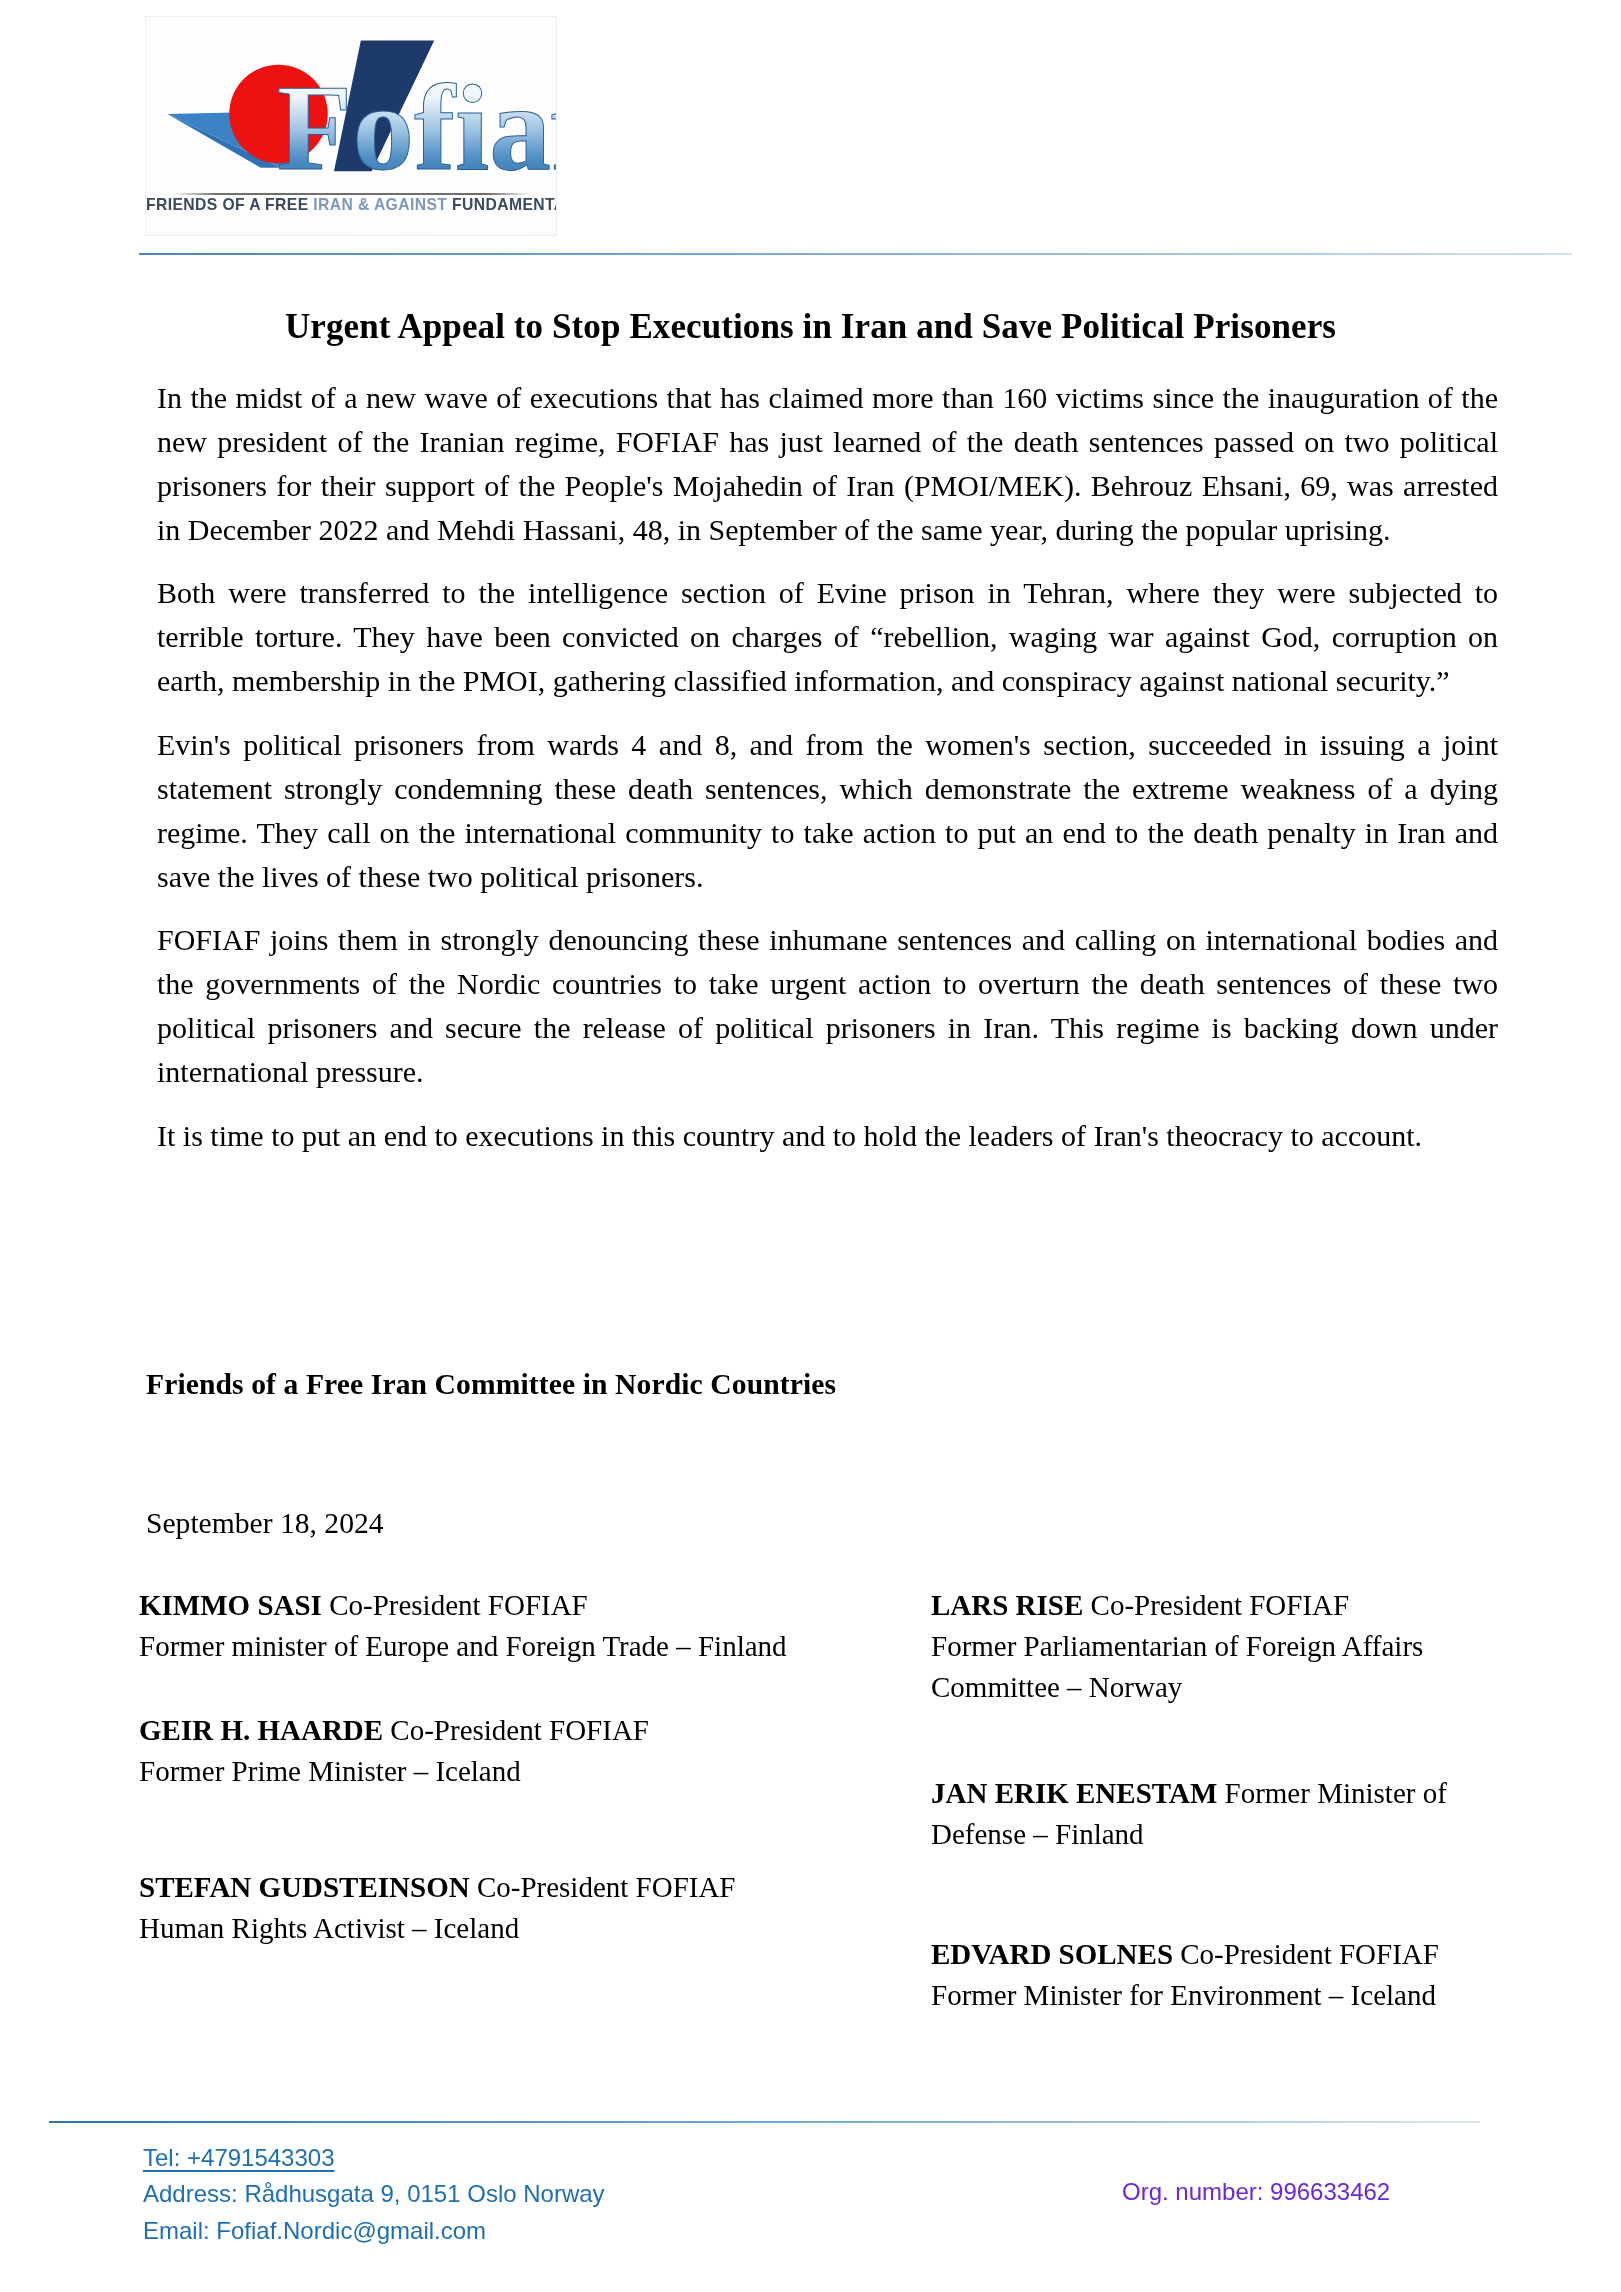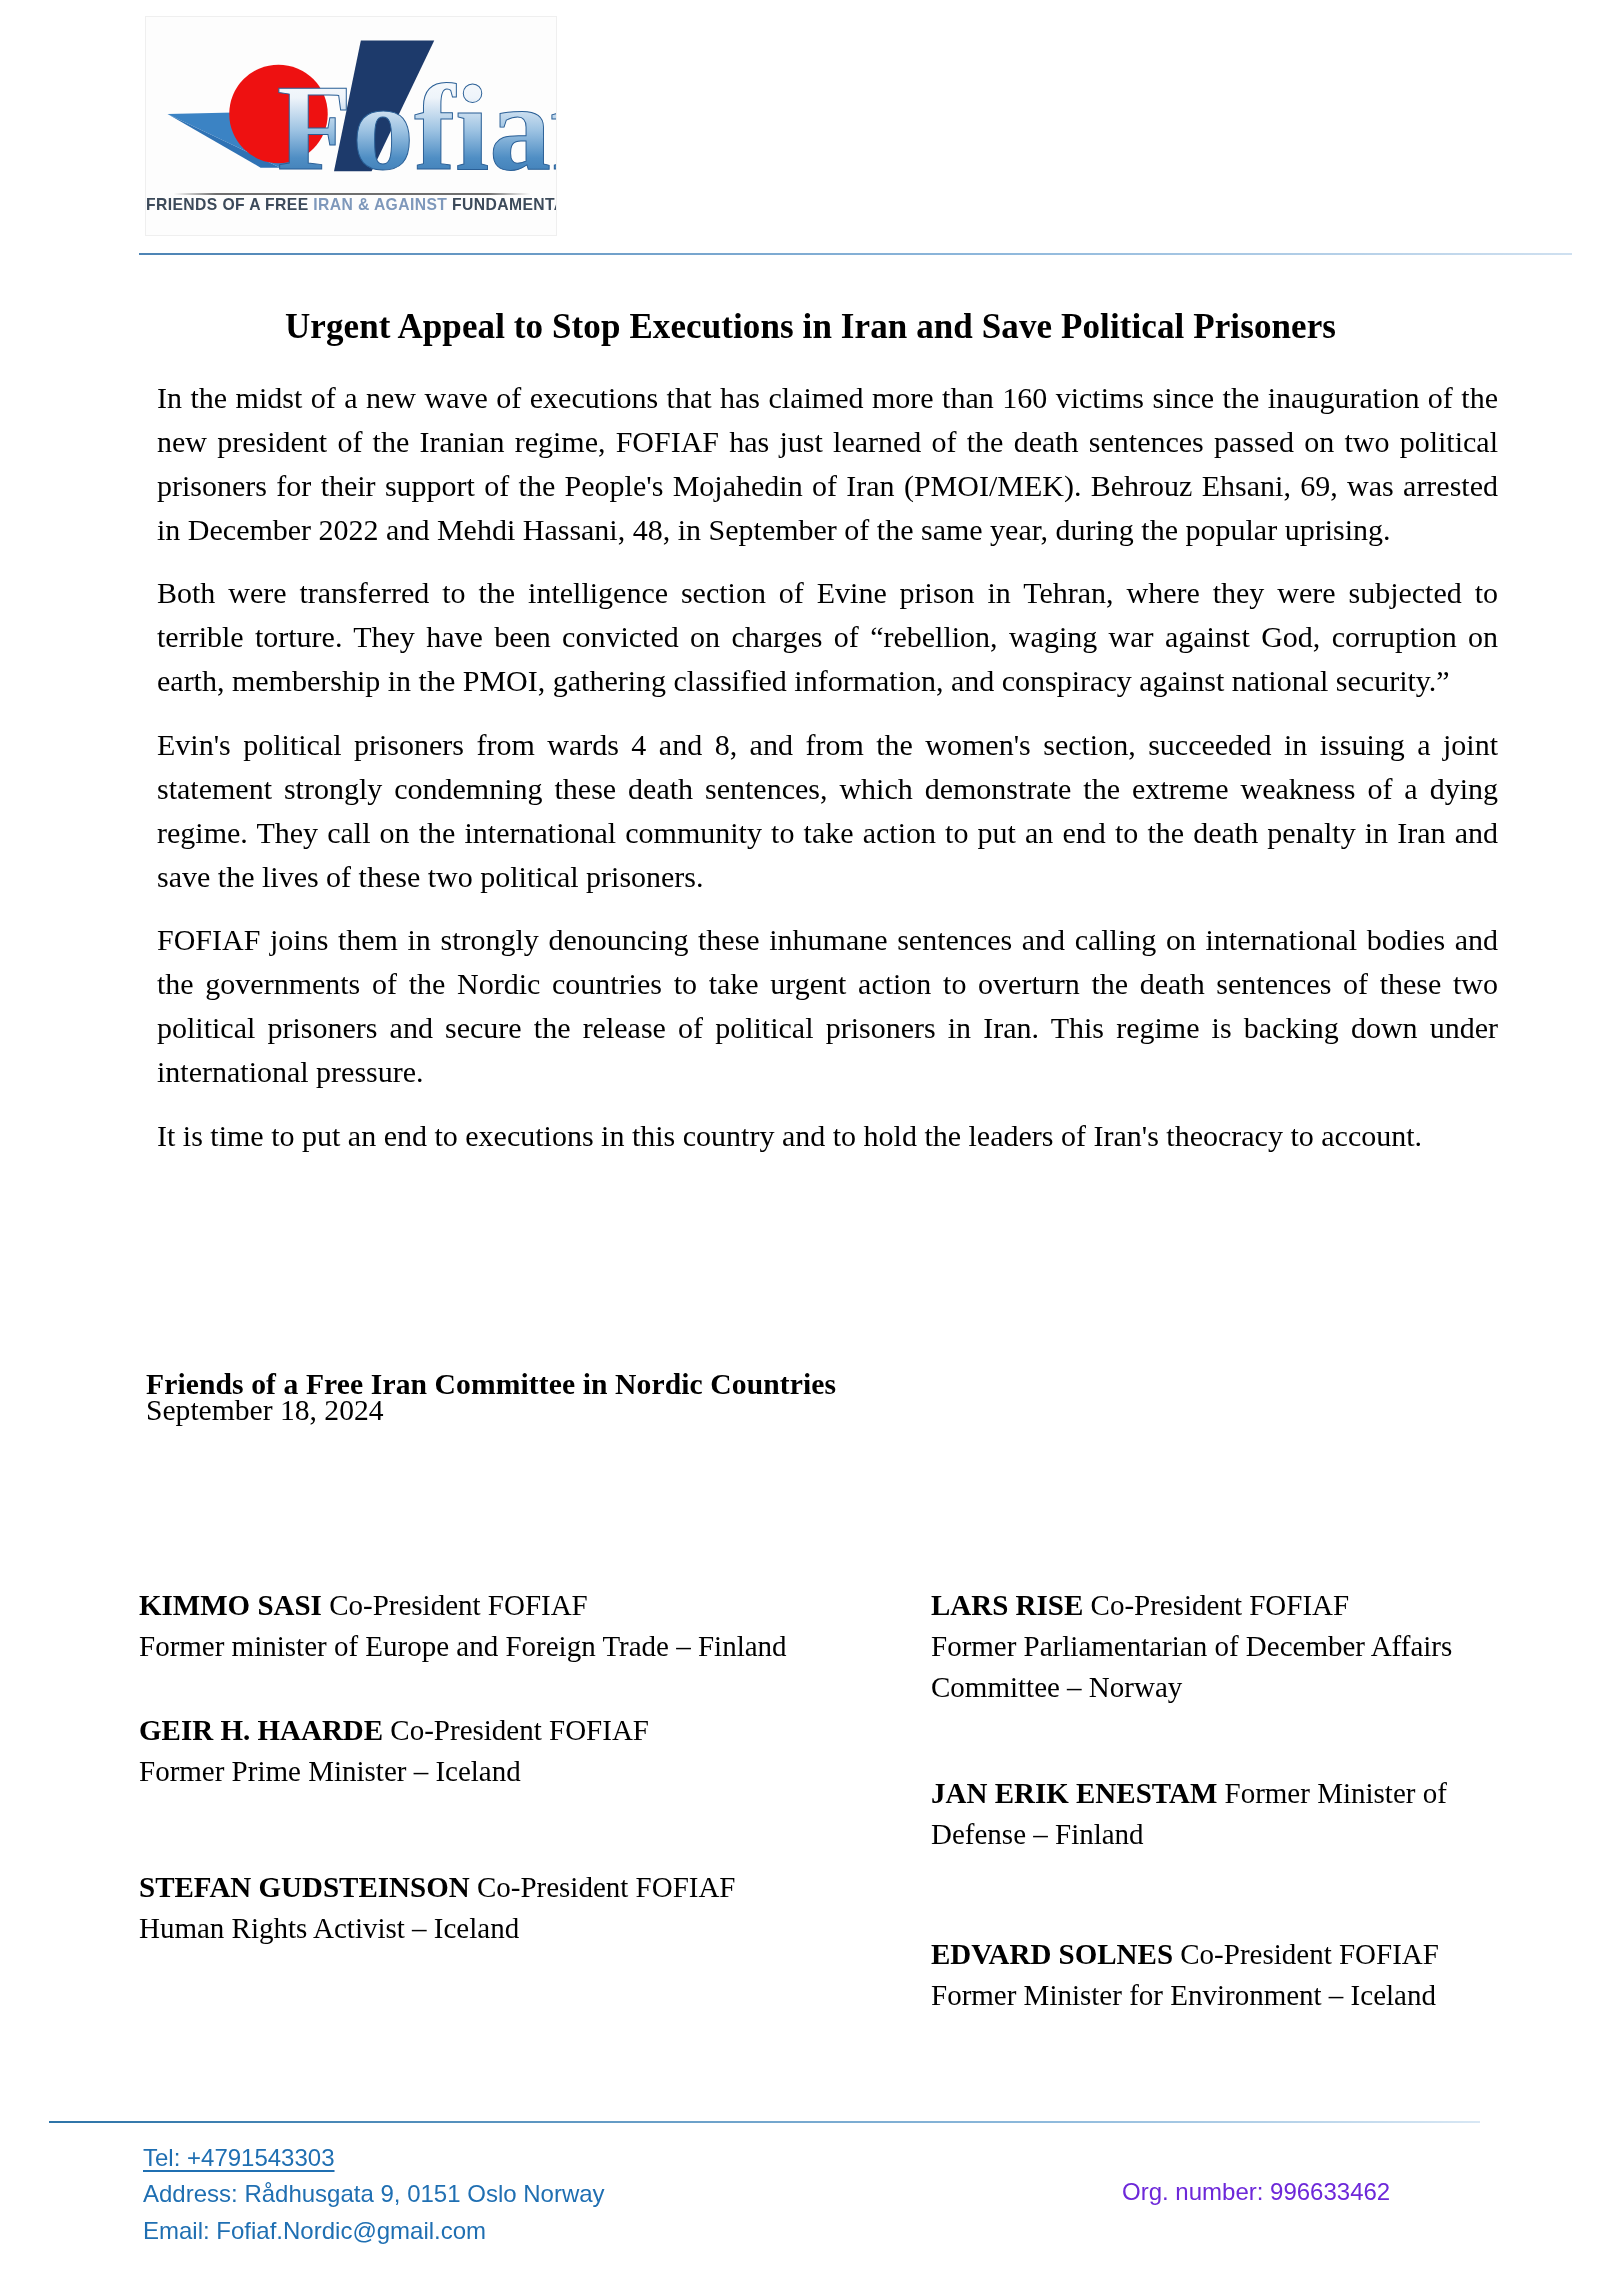--- a/index.html
+++ b/index.html
@@ -114,21 +114,21 @@
     position: absolute;
     left: 146px;
     top: 1368px;
     font-weight: bold;
     font-size: 29.6px;
     letter-spacing: 0.1px;
   }
   .date-line {
     position: absolute;
     left: 146px;
-    top: 1394px;
+    top: 1507px;
     font-size: 29.6px;
   }
 
   
   .signers {
     position: absolute;
     left: 0;
     top: 1585px;
     width: 1621px;
     height: 466px;
@@ -257,21 +257,21 @@
       </div>
       <div class="sig sig-l2">
         <span class="sig-name">STEFAN GUDSTEINSON</span><span class="sig-role"> Co-President FOFIAF</span>
         <span class="sig-sub">Human Rights Activist – Iceland</span>
       </div>
     </div>
 
     <div class="sig-col right">
       <div class="sig sig-r0">
         <span class="sig-name">LARS RISE</span><span class="sig-role"> Co-President FOFIAF</span>
-        <span class="sig-sub">Former Parliamentarian of December Affairs Committee – Norway</span>
+        <span class="sig-sub">Former Parliamentarian of Foreign Affairs Committee – Norway</span>
       </div>
       <div class="sig sig-r1">
         <span class="sig-name">JAN ERIK ENESTAM</span><span class="sig-role"> Former Minister of Defense – Finland</span>
       </div>
       <div class="sig sig-r2">
         <span class="sig-name">EDVARD SOLNES</span><span class="sig-role"> Co-President FOFIAF</span>
         <span class="sig-sub">Former Minister for Environment – Iceland</span>
       </div>
     </div>
 

